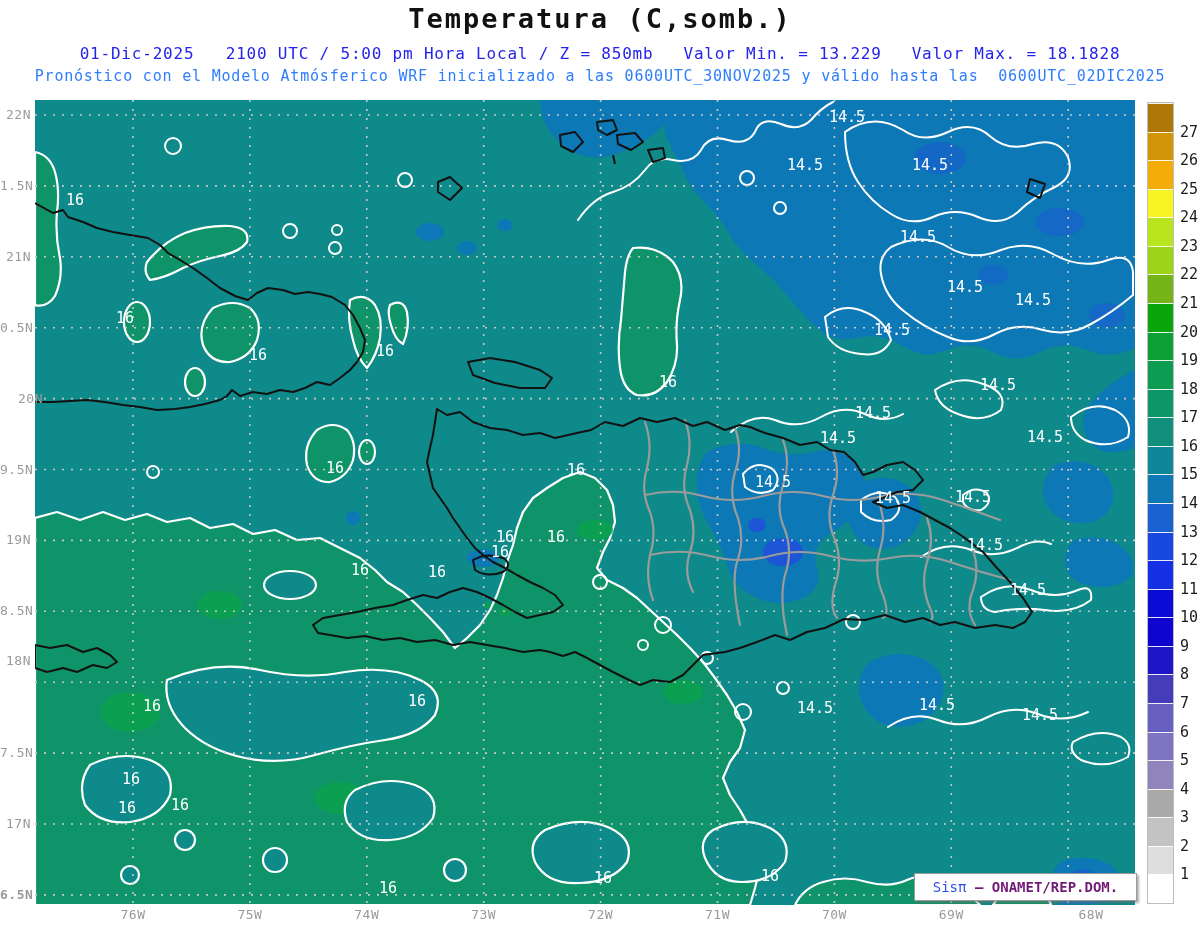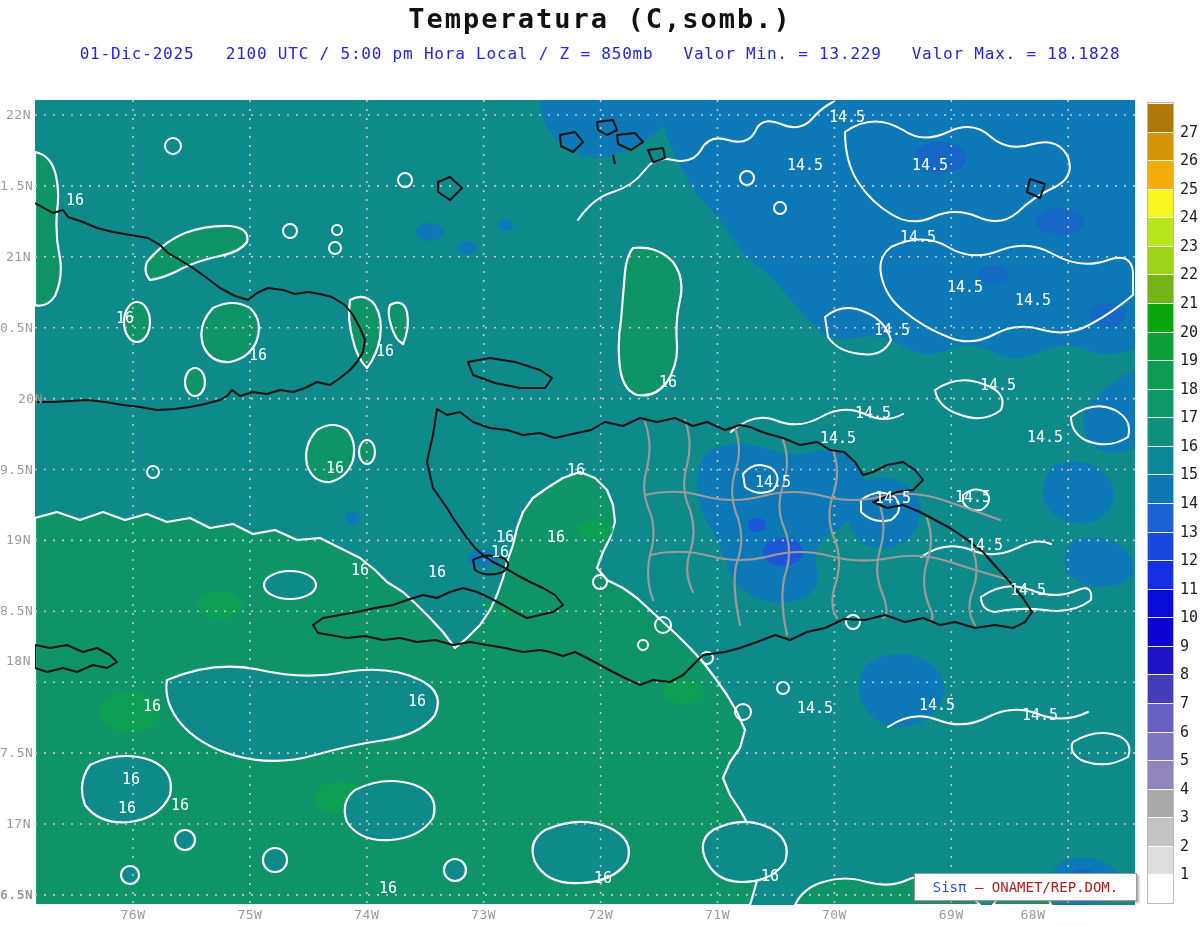--- a/index.html
+++ b/index.html
@@ -26,20 +26,21 @@
 <body>
 
 <div class="page">
 
   <div class="title" style="color: rgb(17, 17, 17); font-weight: bold;">Temperatura (C,somb.)</div>
   <div class="sub1" style="color: rgb(35, 35, 238);">
       <span>01-Dic-2025   2100 UTC / 5:00 pm Hora Local / Z = 850mb</span>
       <span>Valor Min. = 13.229</span>
       <span>Valor Max. = 18.1828</span>
     </div>
+  <div class="sub2" style="color: rgb(46, 125, 251);">Pronóstico con el Modelo Atmósferico WRF inicializado a las 0600UTC_30NOV2025 y válido hasta las  0600UTC_02DIC2025</div>
 
   <div id="mapwrap">
     <svg id="map-svg" width="1100" height="805" viewBox="0 0 1100 805">
 
       <rect x="0" y="0" width="1100" height="805" fill="#0d8a89"></rect>
 
       <g stroke="none" fill="#0d78b6">
         <path d="M 628,0 L 1100,0 L 1100,248 Q 1075,260 1052,250 Q 1028,240 1005,252 Q 980,265 958,252 Q 935,240 912,250 Q 888,260 868,246 Q 845,232 822,238 Q 798,243 782,228 Q 765,212 752,195 Q 738,178 722,165 Q 705,152 695,135 Q 685,118 672,105 Q 658,92 650,75 Q 640,55 632,38 Q 625,18 628,0 Z"></path>
         <path d="M 1100,270 Q 1075,282 1058,300 Q 1042,318 1052,338 Q 1062,355 1085,352 Q 1098,349 1100,348 Z"></path>
         <path d="M 1020,365 Q 1048,355 1068,372 Q 1085,388 1075,408 Q 1062,428 1035,422 Q 1010,415 1008,392 Q 1008,375 1020,365 Z"></path>
@@ -237,21 +238,21 @@
 
   <div id="axes">
       <div class="axlab xlab" style="left: 105px; top: 907px; color: rgb(154, 154, 154);">76W</div>
       <div class="axlab xlab" style="left: 221.9px; top: 907px; color: rgb(154, 154, 154);">75W</div>
       <div class="axlab xlab" style="left: 338.8px; top: 907px; color: rgb(154, 154, 154);">74W</div>
       <div class="axlab xlab" style="left: 455.7px; top: 907px; color: rgb(154, 154, 154);">73W</div>
       <div class="axlab xlab" style="left: 572.6px; top: 907px; color: rgb(154, 154, 154);">72W</div>
       <div class="axlab xlab" style="left: 689.5px; top: 907px; color: rgb(154, 154, 154);">71W</div>
       <div class="axlab xlab" style="left: 806.4px; top: 907px; color: rgb(154, 154, 154);">70W</div>
       <div class="axlab xlab" style="left: 923.3px; top: 907px; color: rgb(154, 154, 154);">69W</div>
-      <div class="axlab xlab" style="left: 1005px; top: 907px; color: rgb(154, 154, 154);">68W</div>
+      <div class="axlab xlab" style="left: 1063px; top: 907px; color: rgb(154, 154, 154);">68W</div>
       <div class="axlab ylab" style="left: 0px; top: 107px; color: rgb(154, 154, 154);">22N</div>
       <div class="axlab ylab" style="left: 0px; top: 177.9px; color: rgb(154, 154, 154);">1.5N</div>
       <div class="axlab ylab" style="left: 0px; top: 248.8px; color: rgb(154, 154, 154);">21N</div>
       <div class="axlab ylab" style="left: 0px; top: 319.7px; color: rgb(154, 154, 154);">0.5N</div>
       <div class="axlab ylab" style="left: 12px; top: 390.6px; color: rgb(154, 154, 154);">20N</div>
       <div class="axlab ylab" style="left: 0px; top: 461.5px; color: rgb(154, 154, 154);">9.5N</div>
       <div class="axlab ylab" style="left: 0px; top: 532.4px; color: rgb(154, 154, 154);">19N</div>
       <div class="axlab ylab" style="left: 0px; top: 603.3px; color: rgb(154, 154, 154);">8.5N</div>
       <div class="axlab ylab" style="left: 0px; top: 653px; color: rgb(154, 154, 154);">18N</div>
       <div class="axlab ylab" style="left: 0px; top: 745.1px; color: rgb(154, 154, 154);">7.5N</div>
@@ -313,16 +314,16 @@
       <div class="cblab" style="top: 294px;">21</div>
       <div class="cblab" style="top: 265.429px;">22</div>
       <div class="cblab" style="top: 236.857px;">23</div>
       <div class="cblab" style="top: 208.286px;">24</div>
       <div class="cblab" style="top: 179.714px;">25</div>
       <div class="cblab" style="top: 151.143px;">26</div>
       <div class="cblab" style="top: 122.571px;">27</div>
     </div>
 
   <div class="badge">
-    <span style="color: rgb(43, 80, 232);">Sis</span><span style="color: rgb(43, 80, 232);">π</span><span style="color: #b91c1c;"> – ONAMET/REP.DOM.</span>
+    <span style="color: rgb(43, 80, 232);">Sis</span><span style="color: rgb(43, 80, 232);">π</span><span style="color: #701a75; font-weight: bold;"> – ONAMET/REP.DOM.</span>
   </div>
 
 </div>
 
 </body></html>

